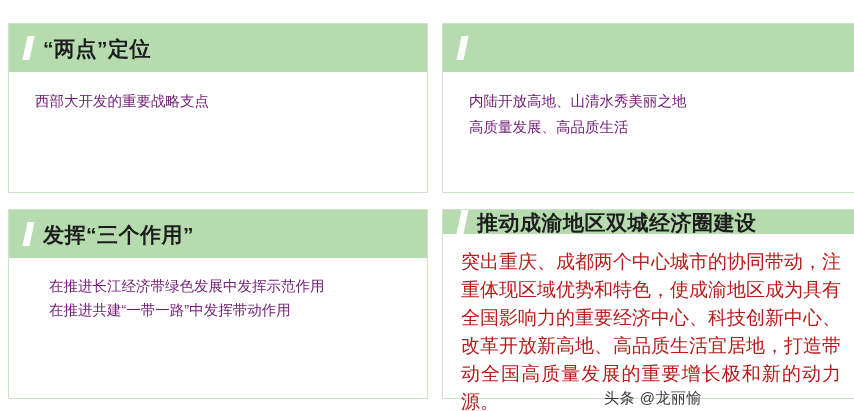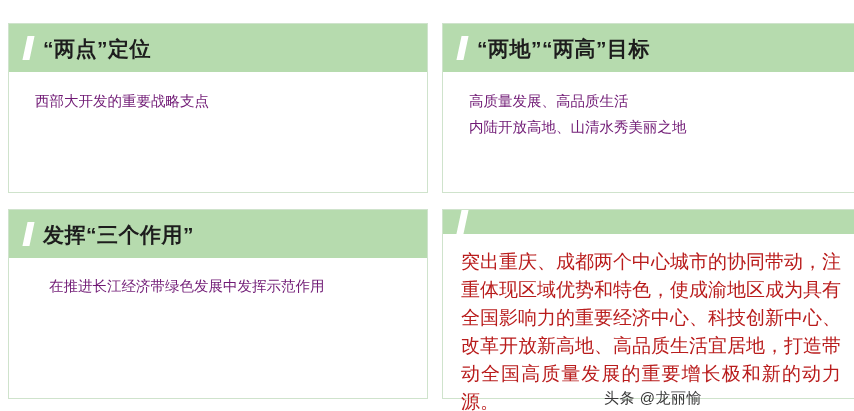--- a/index.html
+++ b/index.html
@@ -118,41 +118,42 @@
       <span class="header-title">“两点”定位</span>
     </div>
     <div class="card-body">
       <div class="body-line">西部大开发的重要战略支点</div>
     </div>
   </div>
 
   <div class="card">
     <div class="card-header">
       <span class="header-mark"></span>
-      <span class="header-title">“两地”“两高”目标</span>
     </div>
     <div class="card-body">
+      <div class="body-line">内陆开放高地、山清水秀美丽之地</div>
       <div class="body-line">高质量发展、高品质生活</div>
-      <div class="body-line">内陆开放高地、山清水秀美丽之地</div>
     </div>
   </div>
 
   <div class="card">
     <div class="card-header">
       <span class="header-mark"></span>
       <span class="header-title">发挥“三个作用”</span>
     </div>
     <div class="card-body indent-more">
       <div class="body-line tight">在推进长江经济带绿色发展中发挥示范作用</div>
+      <div class="body-line tight">在推进共建“一带一路”中发挥带动作用</div>
     </div>
   </div>
 
   <div class="card">
     <div class="card-header">
       <span class="header-mark"></span>
+      <span class="header-title">推动成渝地区双城经济圈建设</span>
     </div>
     <div class="card-body para-pad">
       <div class="body-para">突出重庆、成都两个中心城市的协同带动，注重体现区域优势和特色，使成渝地区成为具有全国影响力的重要经济中心、科技创新中心、改革开放新高地、高品质生活宜居地，打造带动全国高质量发展的重要增长极和新的动力源。</div>
     </div>
   </div>
 
 </div>
 
 <div class="footer">
   <span class="footer-text">头条 @龙丽愉</span>

